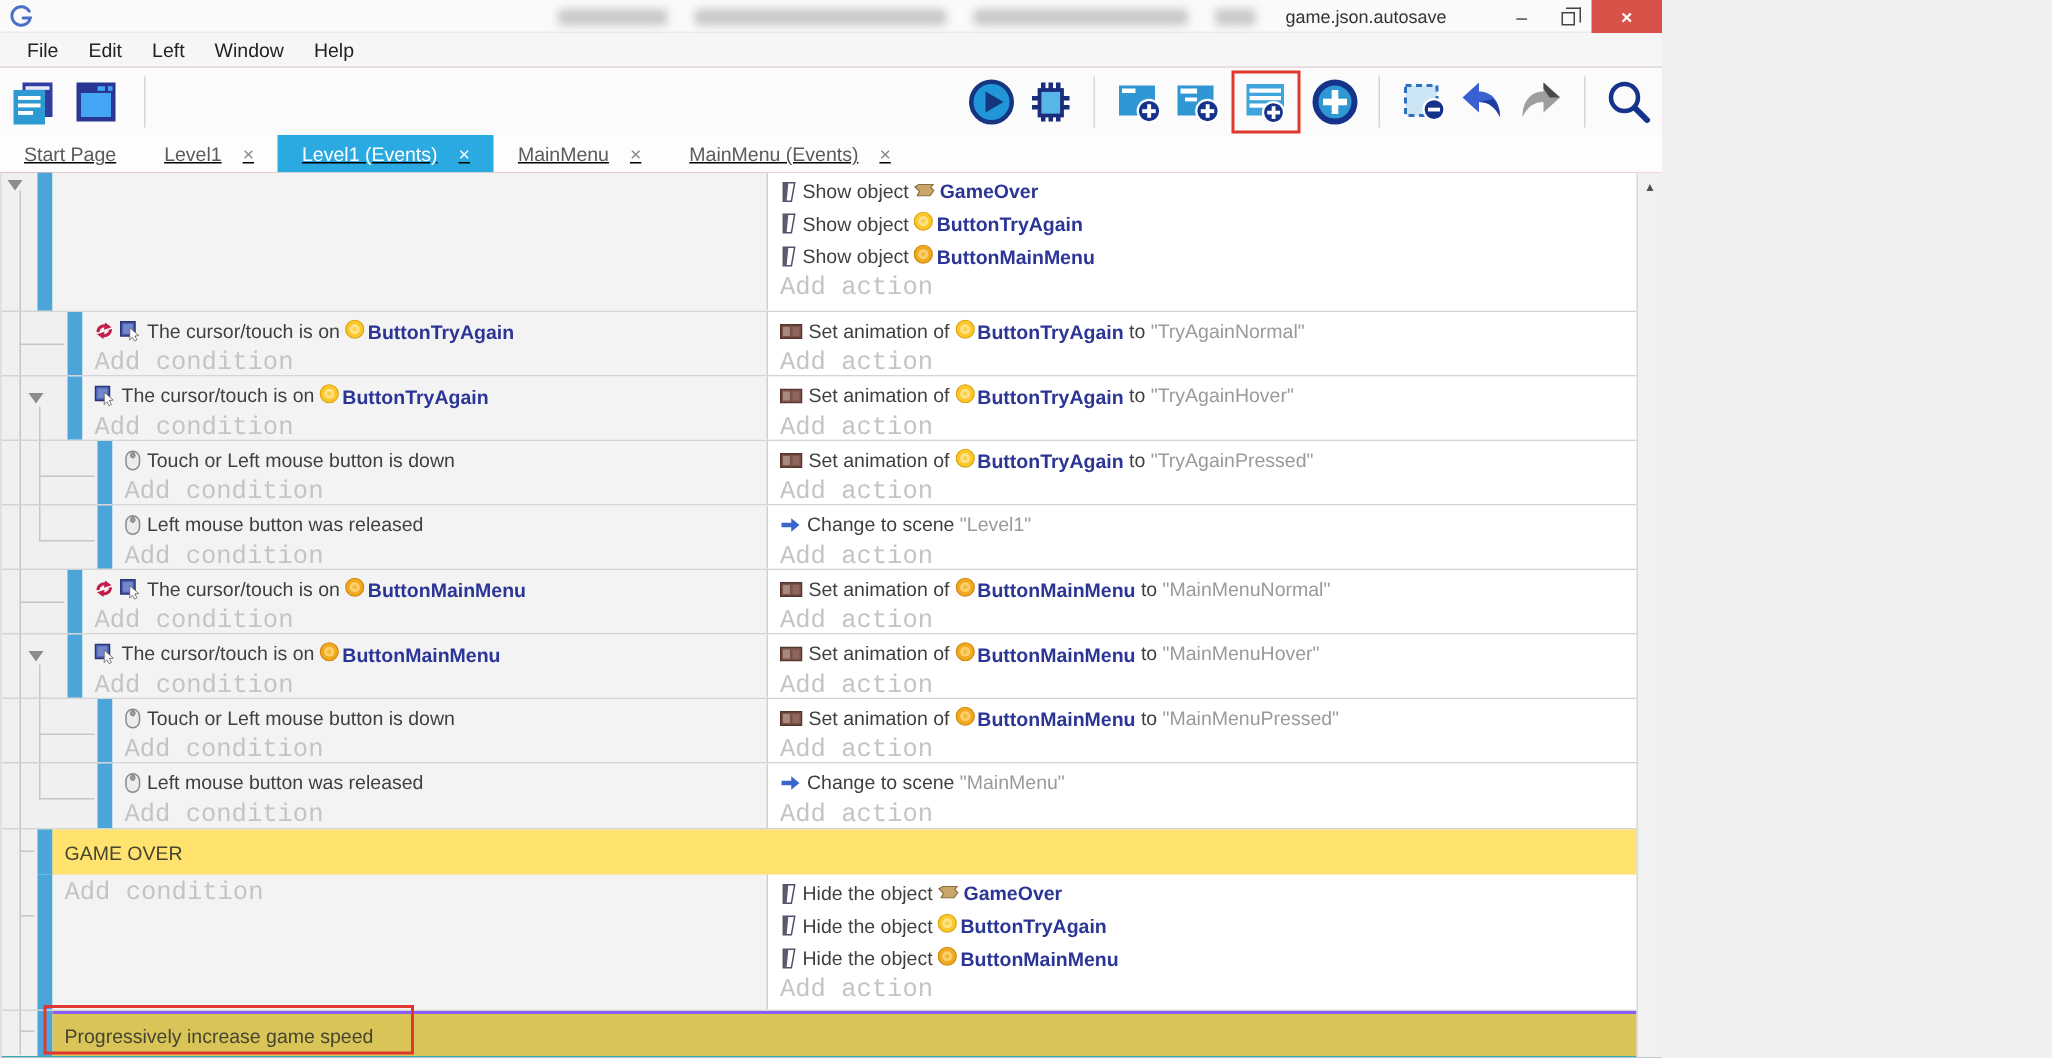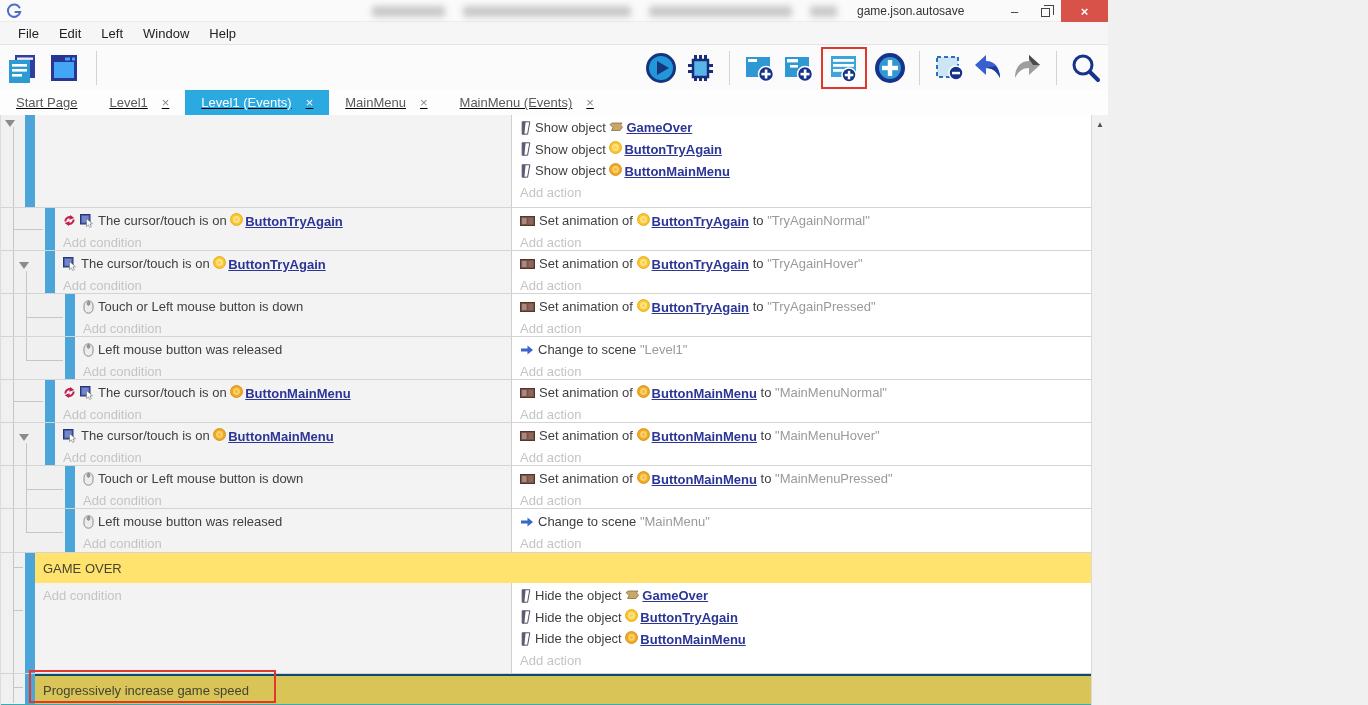--- a/index.html
+++ b/index.html
@@ -40,28 +40,28 @@
   
   .events { position:relative; height:590px; background:#f0f0f0; border-left:1px solid #dcdcdc; overflow:hidden; }
   .rows { position:relative; width:1351px; z-index:1; }
   .event-row { display:flex; width:1351px; border-bottom:1px solid #d4d4d4; }
   .spacer { flex:none; }
   .bar { flex:none; width:10px; background:#4ba5d9; }
   .cond { flex:none; background:#f4f3f3; padding:2px 0 0 8px; overflow:hidden; }
   .act { flex:1; background:#ffffff; border-left:1px solid #cfcfcf; padding:2px 0 0 8px; overflow:hidden; }
   .line { height:21.5px; display:flex; align-items:center; white-space:nowrap; font-size:13px; color:#3f3f3f; }
   .line .ic { display:inline-flex; align-items:center; margin-right:4px; }
-  .obj { font-weight:bold; color:#2b3595;text-decoration:underline; }
+  .obj { font-weight:bold; color:#2b3595; }
   .obj .ic { margin-right:2px; }
   .param { color:#9a9a9a; }
-  .add-line { height:21.5px; display:flex; align-items:center; font-size:13px; color:#c4c4c4; }
+  .add-line { height:21.5px; display:flex; align-items:center; font-size:17px; color:#c4c4c4;font-family:Liberation Mono, monospace; }
 
   .comment-row { display:flex; width:1351px; position:relative; }
   .comment-body { flex:1; background:#ffe36e; display:flex; align-items:center; padding-left:8px; font-size:13px; color:#454531; }
-  .comment-row.selected .comment-body { background:#d8c457; border-top:2px solid #0c4a6e; }
+  .comment-row.selected .comment-body { background:#d8c457; border-top:2px solid #8b5cf6; }
   .bottom-strip { width:1351px; height:3px; background:#33adb6; }
 
   
   .decor { position:absolute; z-index:0; }
   .vline { width:1px; background:#c6c6c6; }
   .hline { height:1px; background:#c6c6c6; }
   .expander { width:0; height:0; border-left:5px solid transparent; border-right:5px solid transparent; border-top:7px solid #8c8c8c; z-index:3; position:absolute; }
 
   
   .red-highlight { position:absolute; border:2px solid #e0382e; z-index:6; pointer-events:none; }

